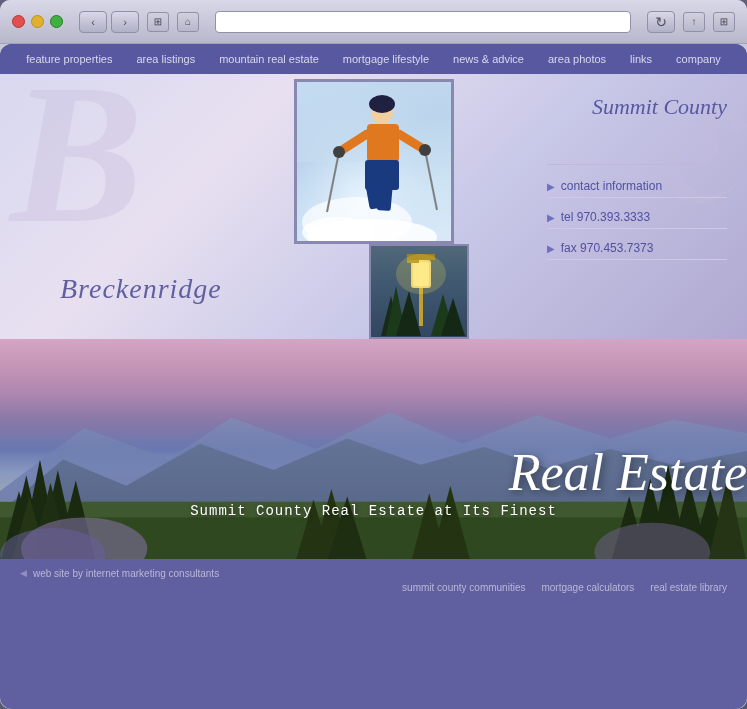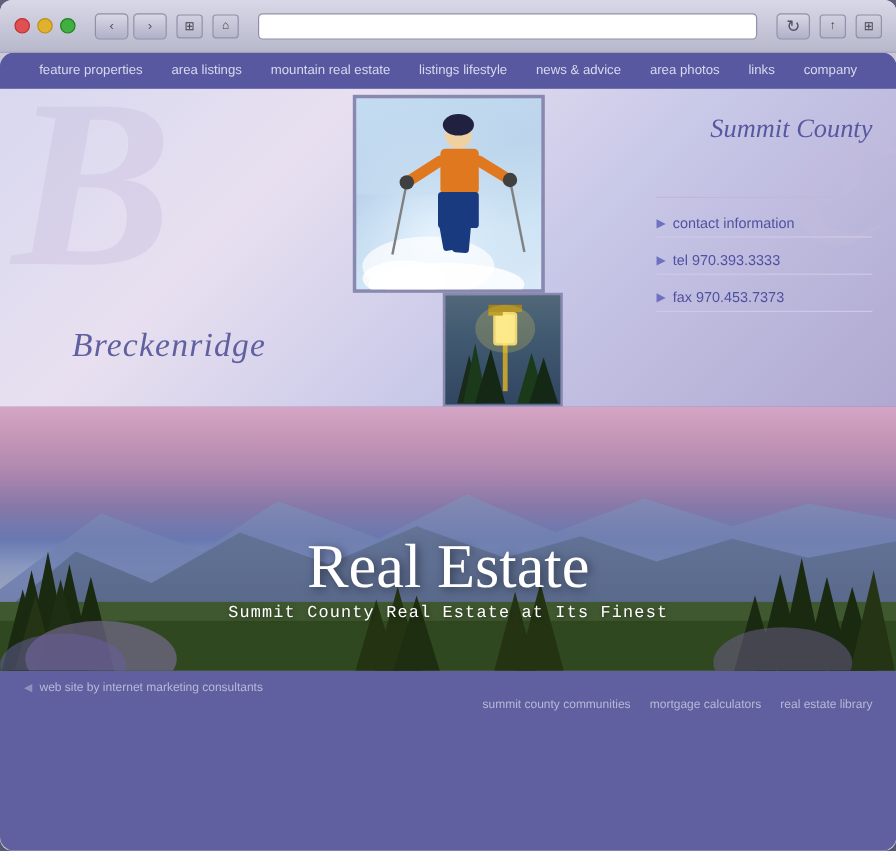--- a/index.html
+++ b/index.html
@@ -302,22 +302,24 @@
       bottom: 40px;
       left: 0;
       right: 0;
       text-align: center;
     }
 
     .real-estate-title {
       font-family: 'Georgia', 'Times New Roman', serif;
       font-size: 52px;
       color: white;
+      font-style: italic;
       text-shadow: 2px 2px 8px rgba(0,0,0,0.5);
       line-height: 1;
+      text-align: right;
     }
 
     .real-estate-subtitle {
       font-family: Liberation Mono, monospace;
       font-size: 14px;
       color: white;
       text-shadow: 1px 1px 4px rgba(0,0,0,0.5);
       letter-spacing: 1px;
       margin-top: 4px;
     }
@@ -387,21 +389,21 @@
     <div class="toolbar-icon">⊞</div>
   </div>
 
   <div class="browser-content">
     <div class="website">
 
       <div class="nav-bar">
         <div class="nav-item">feature properties</div>
         <div class="nav-item">area listings</div>
         <div class="nav-item">mountain real estate</div>
-        <div class="nav-item">listings lifestyle</div>
+        <div class="nav-item">mortgage lifestyle</div>
         <div class="nav-item">news &amp; advice</div>
         <div class="nav-item">area photos</div>
         <div class="nav-item">links</div>
         <div class="nav-item">company</div>
       </div>
 
       <div class="top-section">
 
         <div class="top-left">
           <span class="decorative-b">B</span>

